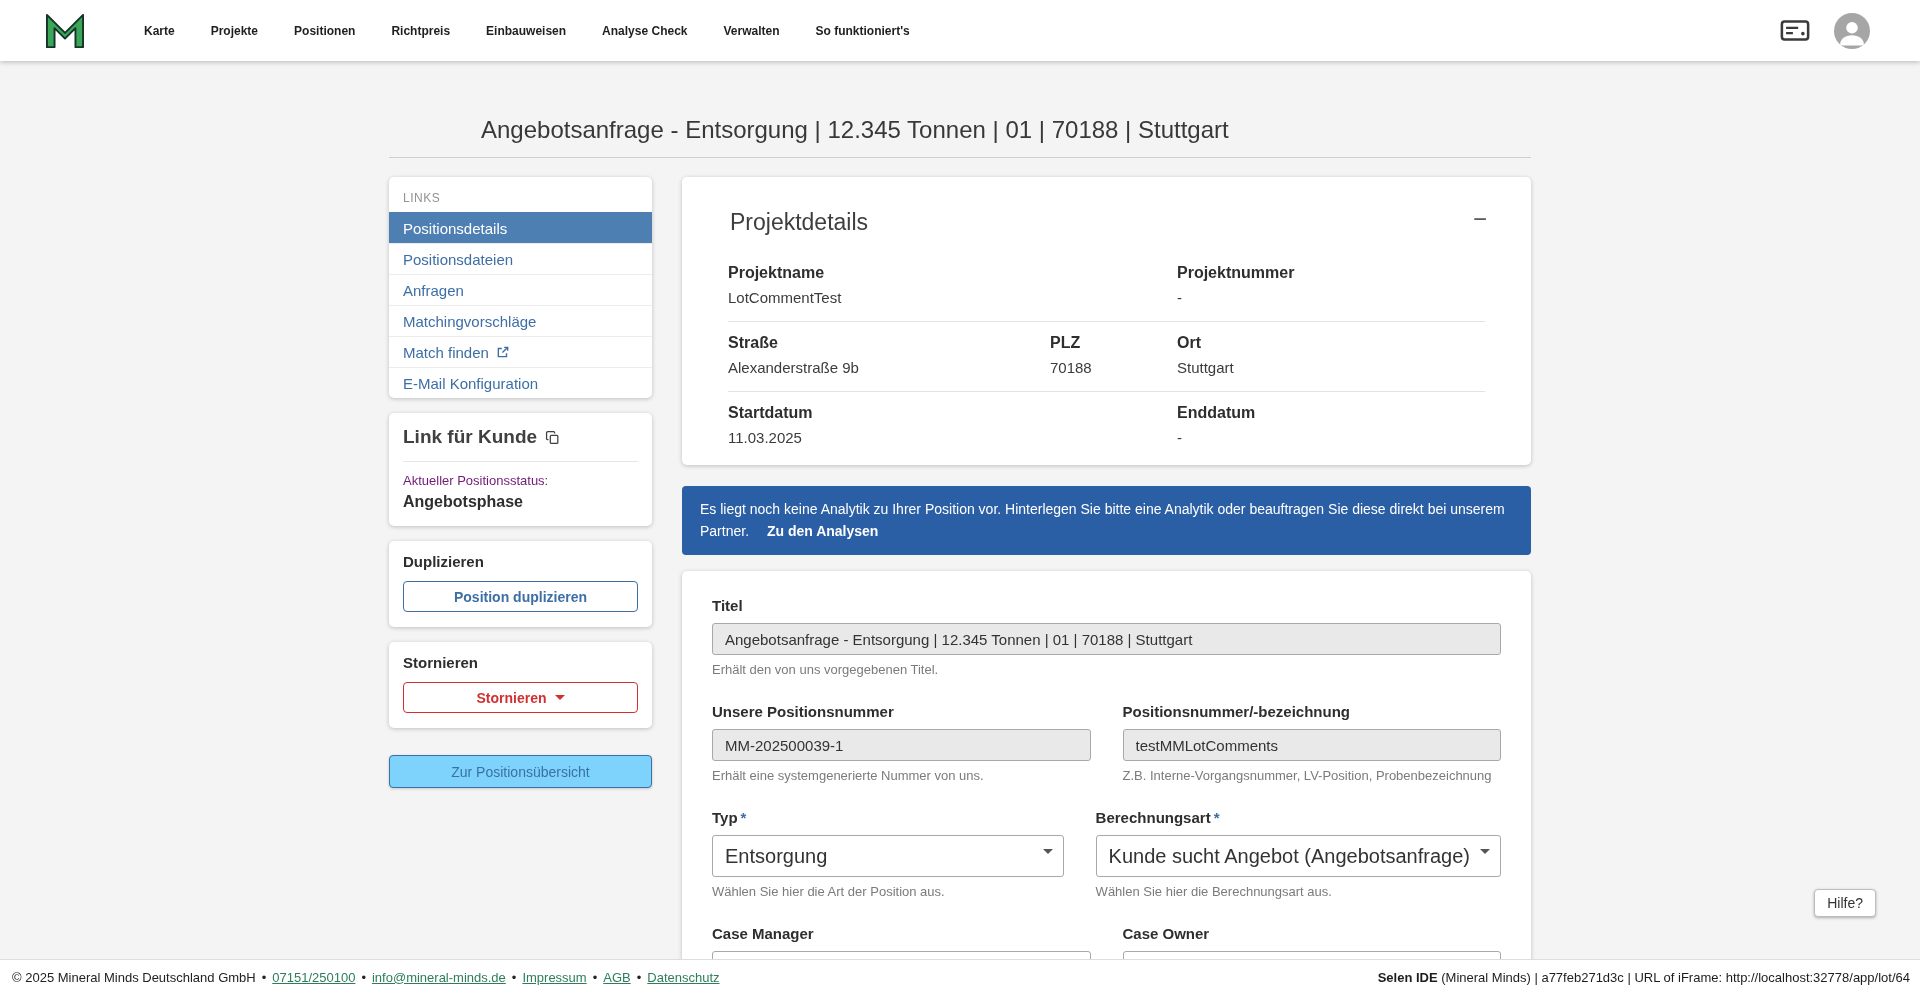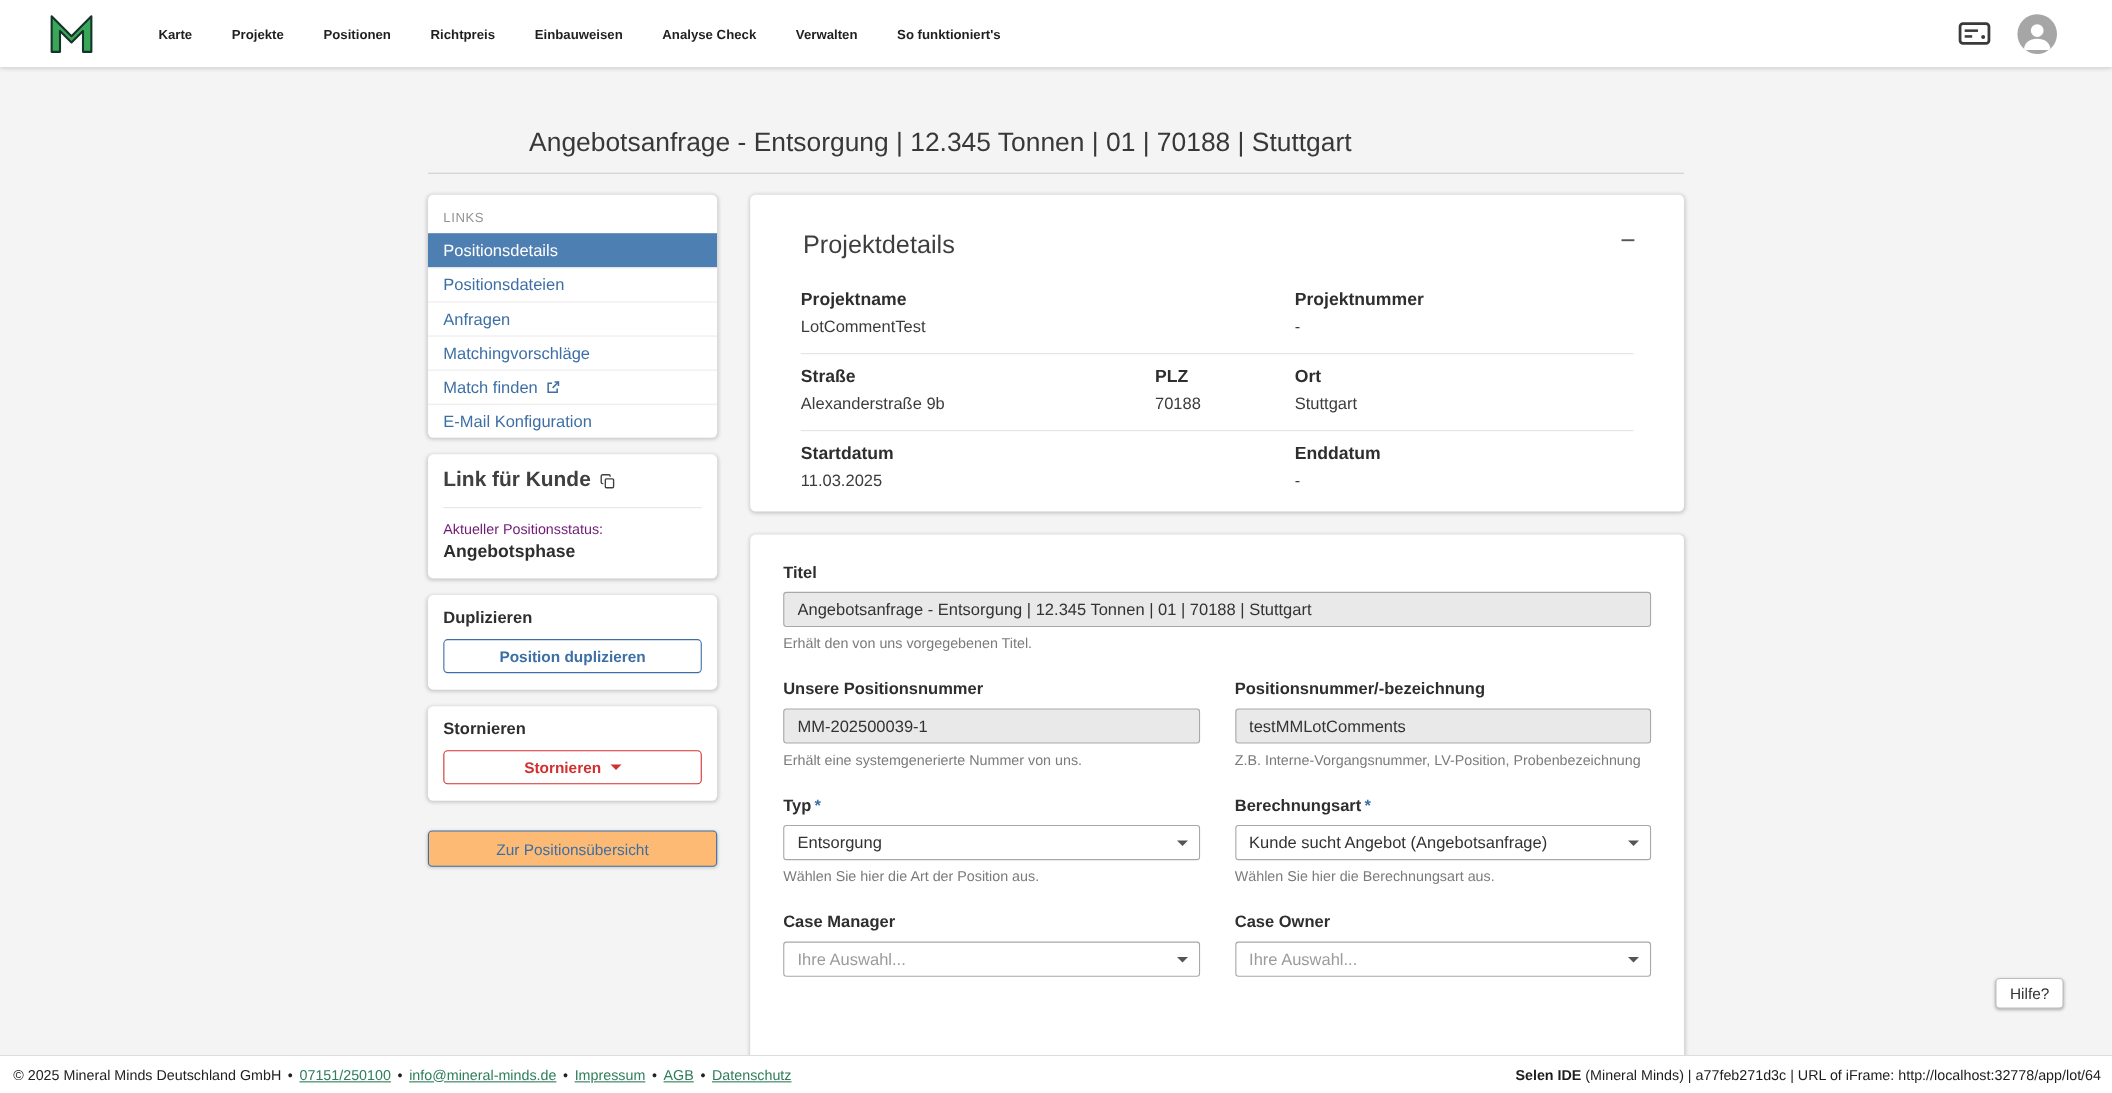--- a/index.html
+++ b/index.html
@@ -57,21 +57,21 @@
   .action-header { font-size: 15px; font-weight: 700; color: #2e2e2e; margin-bottom: 11px; }
   .btn-outline {
     display: flex; align-items: center; justify-content: center; gap: 8px;
     width: 100%; height: 31px;
     background: #fff; border: 1px solid #3d6fa5; border-radius: 4px;
     color: #3d6fa5; font-size: 14px; font-family: inherit; cursor: pointer; font-weight: bold;
   }
   .btn-danger { border-color: #d32f2f; color: #d32f2f; }
   .overview-btn {
     display: block; width: 100%; height: 33px; margin-top: 27px;
-    background: #fdba74; border: 1px solid #3d6fa5; border-radius: 4px;
+    background: #7dd3fc; border: 1px solid #3d6fa5; border-radius: 4px;
     color: #3d6fa5; font-size: 14px; font-family: inherit; cursor: pointer;
     box-shadow: 0 1px 3px rgba(0,0,0,.18);
   }
 
   
   .main { flex: 1; min-width: 0; }
 
   .project-card { position: relative; padding: 32px 46px 4px; margin-bottom: 21px; }
   .project-title { font-size: 23px; font-weight: 400; color: #3e3e3e; margin: 0 0 16px 2px; }
   .collapse-btn { position: absolute; top: 30px; right: 44px; background: none; border: none; font-size: 24px; line-height: 1; color: #555; cursor: pointer; }
@@ -92,24 +92,24 @@
   .form-label { display: flex; align-items: baseline; gap: 3px; font-size: 15px; font-weight: 700; color: #2e2e2e; margin-bottom: 9px; }
   .required { color: #3d6fa5; font-weight: 700; }
   .text-input {
     width: 100%; height: 32px;
     background: #e9e9e9; border: 1px solid #a8a8a8; border-radius: 3px;
     padding: 0 12px; font-size: 15px; color: #333; font-family: inherit;
   }
   .helper { font-size: 13px; color: #7b7b7b; margin-top: 7px; }
   .form-row { display: grid; grid-template-columns: 1fr 1fr; gap: 32px; margin-top: 26px; }
   .select {
-    position: relative; height: 32px;
+    position: relative; height: 42px;
     background: #fff; border: 1px solid #a8a8a8; border-radius: 3px;
     display: flex; align-items: center;
-    padding: 0 30px 0 12px; font-size: 15px; color: #333; cursor: pointer;
+    padding: 0 30px 0 12px; font-size: 20px; color: #333; cursor: pointer;
   }
   .select-value { overflow: hidden; text-overflow: ellipsis; white-space: nowrap; }
   .select-value.placeholder { color: #9b9b9b; }
   .caret-down { width: 0; height: 0; border-left: 5px solid transparent; border-right: 5px solid transparent; border-top: 5px solid #555; }
   .select .caret-down { position: absolute; right: 10px; top: 13px; }
   .caret-red { display: inline-block; border-top-color: #d32f2f; }
 
   
   .help-btn {
     position: fixed; right: 44px; bottom: 77px; z-index: 30;
@@ -271,20 +271,24 @@
             <div class="f-label">Startdatum</div>
             <div class="f-value">11.03.2025</div>
           </div>
           <div>
             <div class="f-label">Enddatum</div>
             <div class="f-value">-</div>
           </div>
         </div>
       </div>
 
+      <div class="alert">
+        <span>Es liegt noch keine Analytik zu Ihrer Position vor. Hinterlegen Sie bitte eine Analytik oder beauftragen Sie diese direkt bei unserem Partner.</span>
+        <span class="alert-link">Zu den Analysen</span>
+      </div>
 
       <div class="card form-card">
 
         <label class="form-label">
           <span>Titel</span>
         </label>
         <input class="text-input" readonly="" value="Angebotsanfrage - Entsorgung | 12.345 Tonnen | 01 | 70188 | Stuttgart" style="">
         <div class="helper">Erhält den von uns vorgegebenen Titel.</div>
 
         <div class="form-row">

